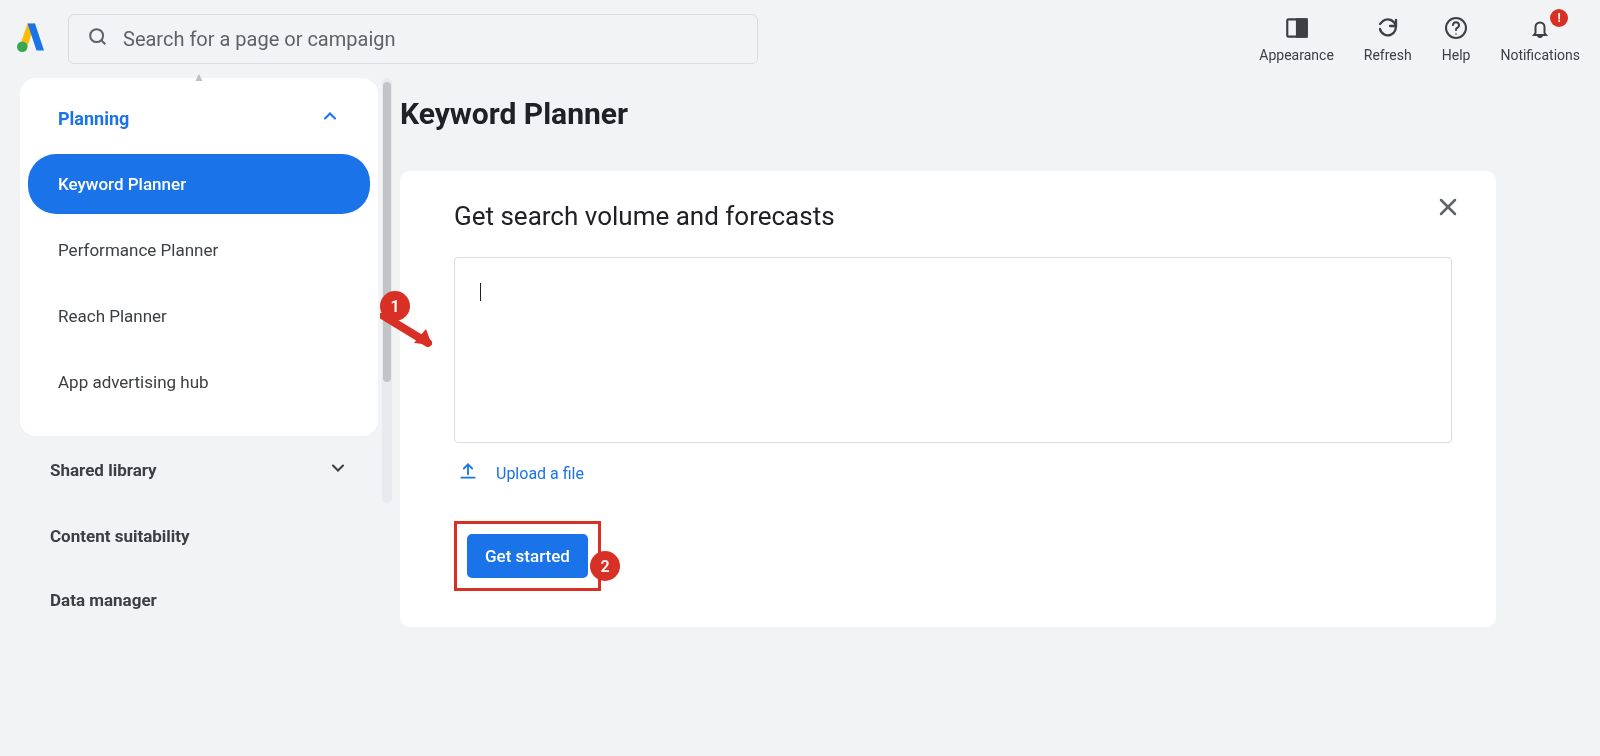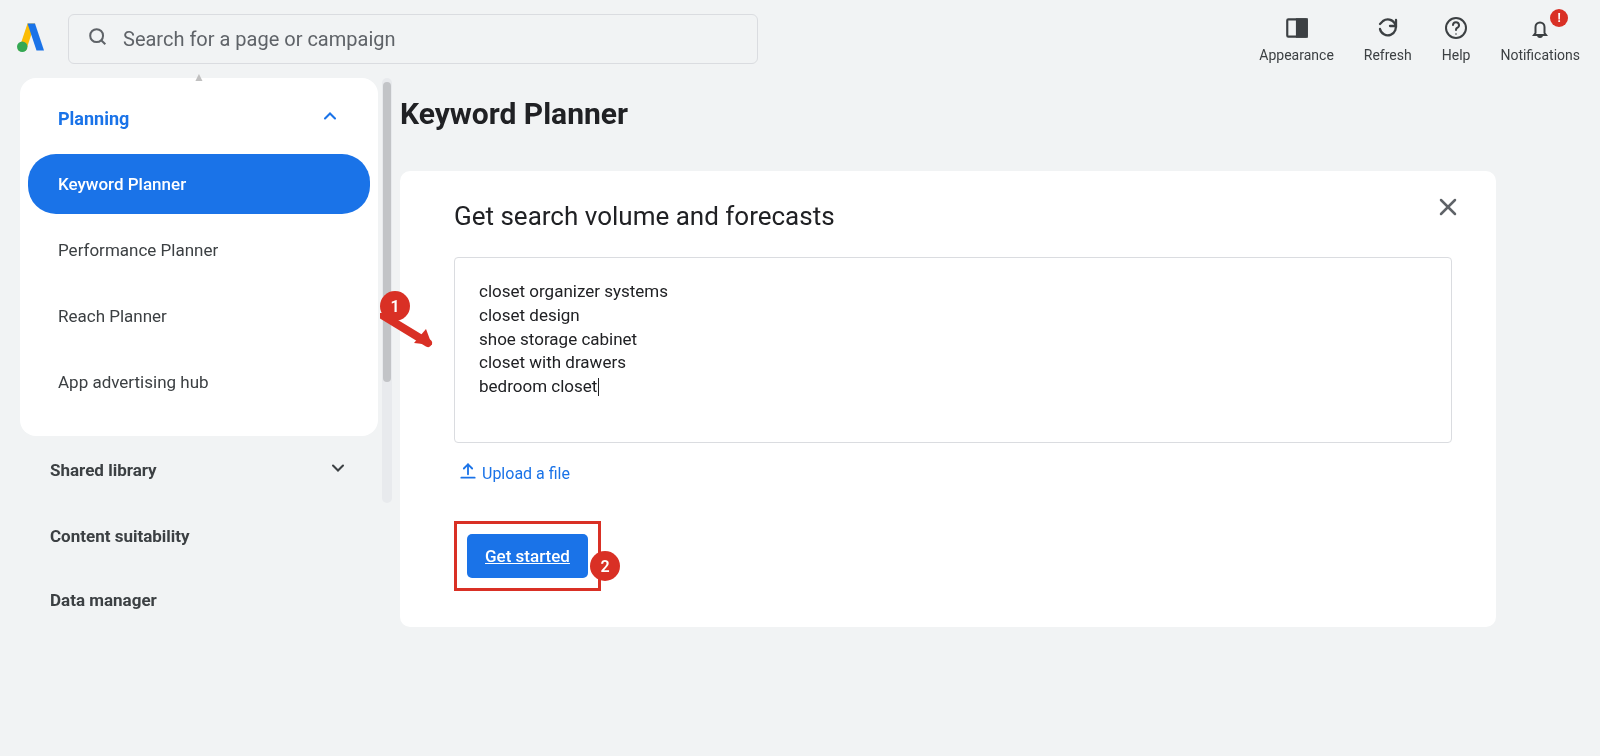--- a/index.html
+++ b/index.html
@@ -36,24 +36,24 @@
 
     
     .main { flex: 1; padding-top: 18px; }
     .page-title { font-size: 30px; color:#202124; margin-bottom: 40px; margin-left:0; }
     .card { background:#fff; border-radius:10px; padding: 30px 44px 36px 54px; position:relative; min-height: 440px; width: 1096px; }
     .card-title { font-size: 26px; color:#202124; font-weight:400; }
     .close-btn { position:absolute; top:24px; right:36px; cursor:pointer; }
     .keywords-box { margin-top:26px; border:1px solid #dadce0; border-radius:4px; padding:22px 24px; min-height:186px; font-size:17px; color:#202124; line-height:1.4; white-space:pre-wrap; font-family: Arial, sans-serif; position: relative; }
     .text-cursor { display:inline-block; width:1px; height:18px; background:#202124; vertical-align:text-bottom; margin-left:1px; }
 
-    .upload-row { margin-top:18px; display:flex; align-items:center; gap:4px; color:#1a73e8; font-size:16px; cursor:pointer; padding-left:4px; }
+    .upload-row { margin-top:18px; display:flex; align-items:center; gap:18px; color:#1a73e8; font-size:16px; cursor:pointer; padding-left:4px; }
 
     .get-started-wrap { margin-top:36px; display:inline-flex; padding:10px; border:3px solid #d93025; position:relative; }
-    .get-started-btn { background:#1a73e8; color:#fff; border:none; border-radius:5px; padding:12px 18px; font-size:17px; font-weight:500; cursor:pointer;text-decoration:underline; }
+    .get-started-btn { background:#1a73e8; color:#fff; border:none; border-radius:5px; padding:12px 18px; font-size:17px; font-weight:500; cursor:pointer; }
 
     
     .callout { position:absolute; width:30px; height:30px; border-radius:50%; background:#d93025; color:#fff; font-size:16px; font-weight:600; display:flex; align-items:center; justify-content:center; z-index: 5; }
     .arrow-annot { position:absolute; z-index:4; }
   </style>
 </head>
 <body>
 
 <div class="top-bar">
   <div class="logo">
@@ -169,25 +169,21 @@
 
       
       <div class="callout" style="top:120px; left:-20px;">
           <span>1</span>
         </div>
       <svg class="arrow-annot" style="top:142px; left:-20px;" width="58" height="40" viewBox="0 0 58 40">
         <path d="M2 2 L48 30" stroke="#d93025" stroke-width="8" stroke-linecap="round"></path>
         <path d="M52 32 L34 30 L46 16 Z" fill="#d93025"></path>
       </svg>
 
-      <div class="keywords-box"><span>closet organizer systems
-closet design
-shoe storage cabinet
-closet with drawers
-bedroom closet</span><span class="text-cursor"></span></div>
+      <div class="keywords-box"><span class="text-cursor"></span></div>
 
       <div class="upload-row">
         <span>
           <svg width="20" height="20" viewBox="0 0 24 24" fill="none" stroke="#1a73e8" stroke-width="2.2" stroke-linecap="round" stroke-linejoin="round">
             <path d="M12 16 V4"></path>
               <path d="M7 9 l5-5 5 5"></path>
               <path d="M4 20 h16"></path>
           </svg>
         </span>
         <span>Upload a file</span>

